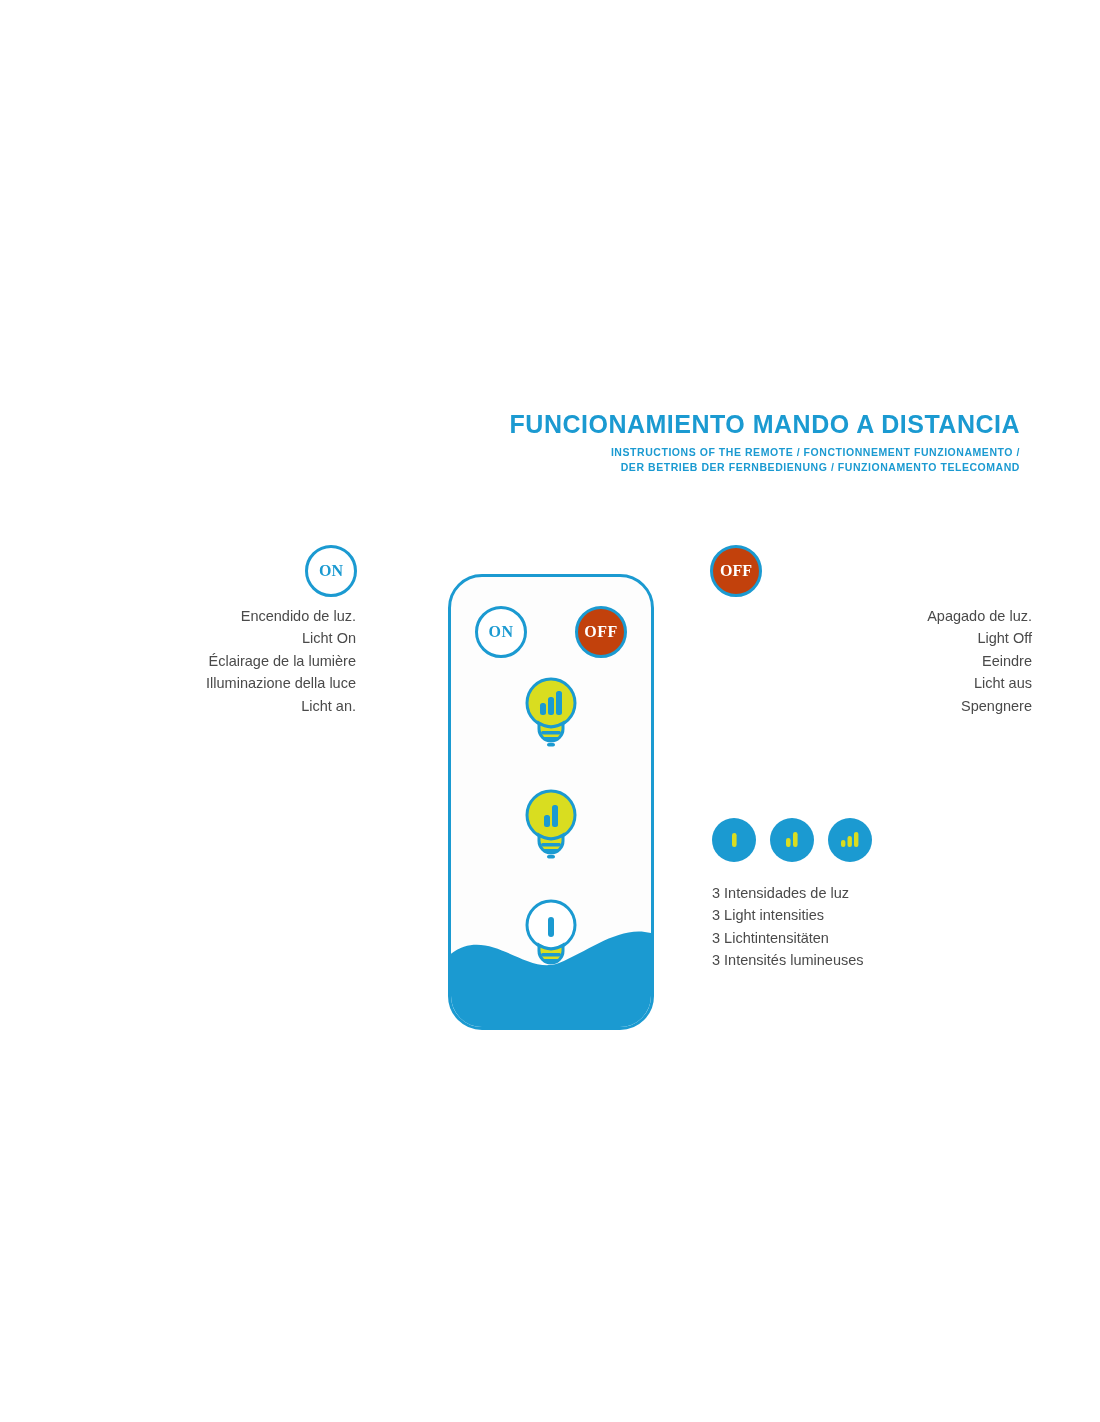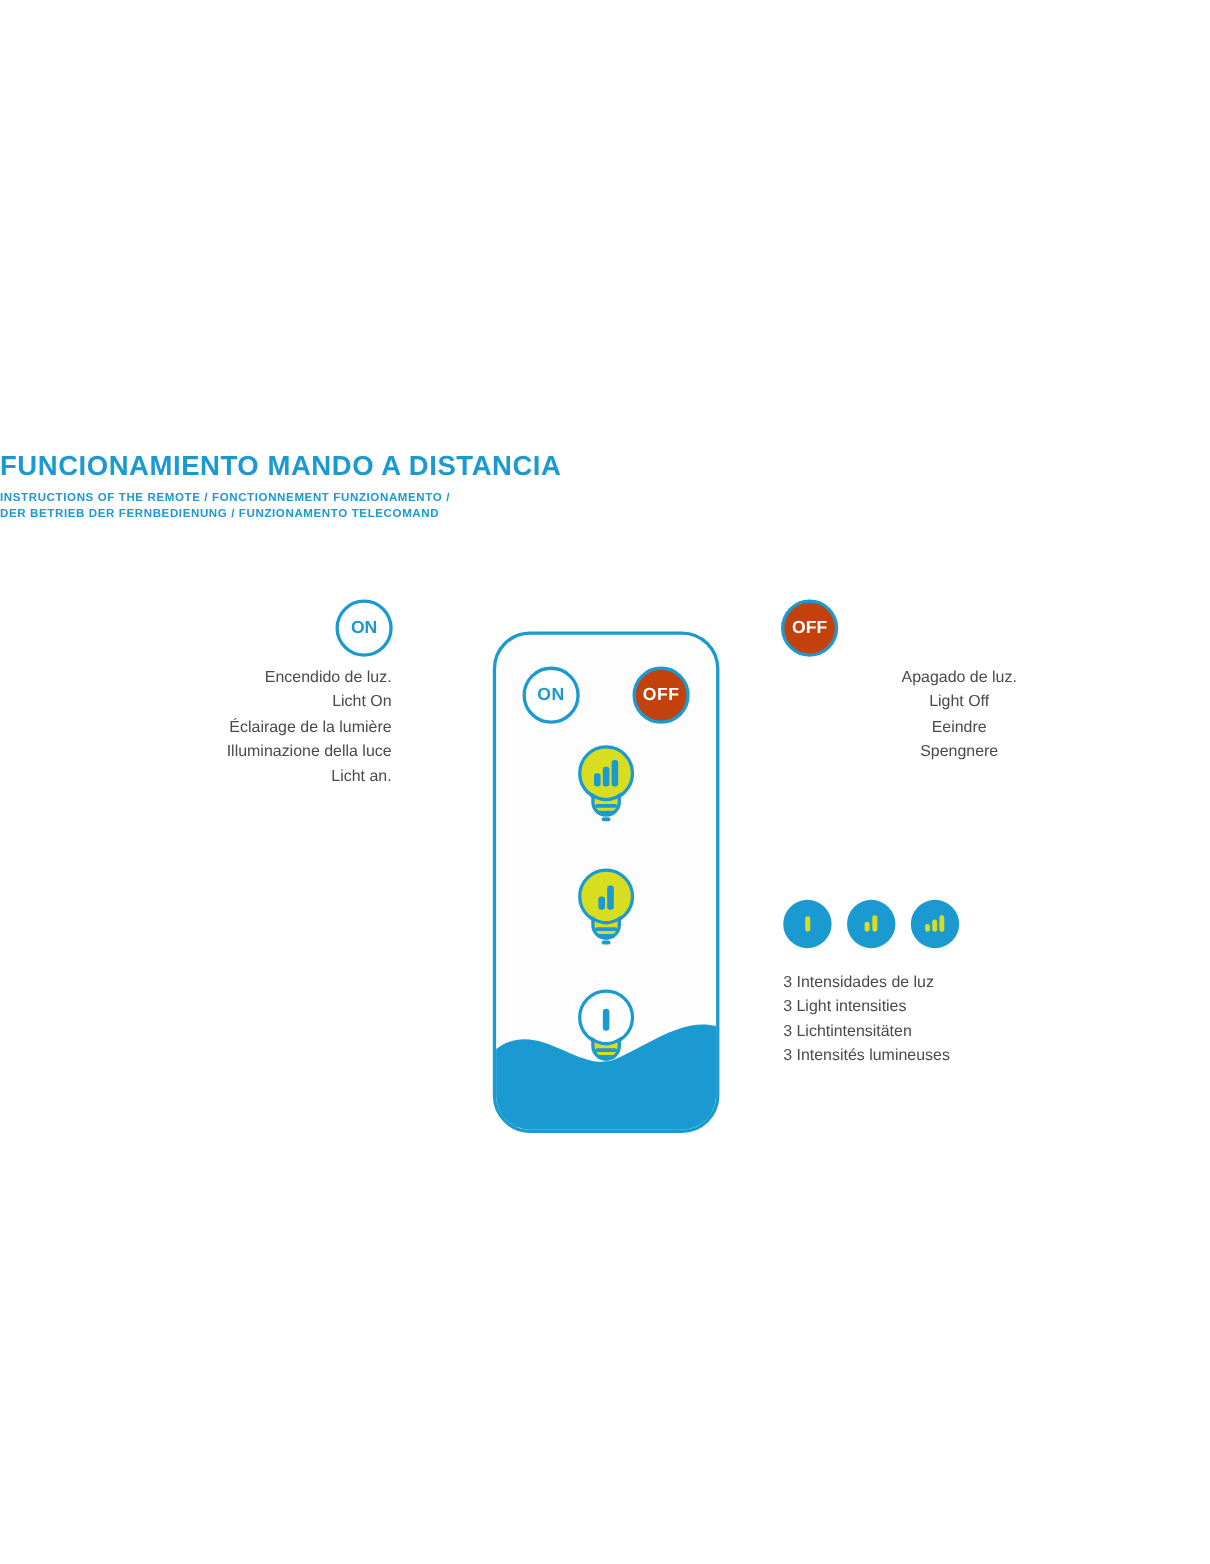--- a/index.html
+++ b/index.html
@@ -15,21 +15,21 @@
     color: #4a4a4a;
     overflow: hidden;
   }
 
   
   .title-block {
     position: absolute;
     top: 410px;
     left: 0;
     width: 1020px;
-    text-align: left;
+    text-align: right;
   }
   .title-main {
     font-size: 25px;
     font-weight: bold;
     letter-spacing: 0.5px;
     color: #1b9ad1;
     margin: 0 0 6px 0;
   }
   .title-sub {
     font-size: 10.5px;
@@ -62,20 +62,21 @@
 
   
   .key {
     position: absolute;
     border-radius: 50%;
     display: flex;
     align-items: center;
     justify-content: center;
     box-sizing: border-box;
     font-weight: bold;
+    font-family: Liberation Serif, serif;
   }
   .key-outline {
     border: 3px solid #1b9ad1;
     background: #ffffff;
     color: #1b9ad1;
   }
   .key-filled {
     background: #c2410c;
     color: #ffffff;
     border: 3px solid #1b9ad1;
@@ -155,21 +156,21 @@
   .caption-left {
     left: 60px;
     top: 605px;
     width: 296px;
     text-align: right;
   }
   .caption-right {
     left: 712px;
     top: 605px;
     width: 320px;
-    text-align: center;
+    text-align: right;
   }
   .caption-intensity {
     left: 712px;
     top: 882px;
     width: 330px;
     text-align: left;
   }
   .caption div { white-space: nowrap; }
 </style>
 </head>
@@ -194,20 +195,21 @@
   <div>Licht an.</div>
 </div>
 
 <div class="key key-filled legend-off">
   <span>OFF</span>
 </div>
 <div class="caption caption-right">
   <div>Apagado de luz.</div>
   <div>Light Off</div>
   <div>Eeindre</div>
+  <div>Licht aus</div>
   <div>Spengnere</div>
 </div>
 
 <div class="remote">
 
   <svg class="remote-wave" viewBox="0 0 214 120" preserveAspectRatio="none">
     <path d="M0,46 C40,10 78,66 112,52 C146,38 180,8 214,26 L214,120 L0,120 Z" fill="#1b9ad1"></path>
   </svg>
 
   <div class="key key-outline key-on">

